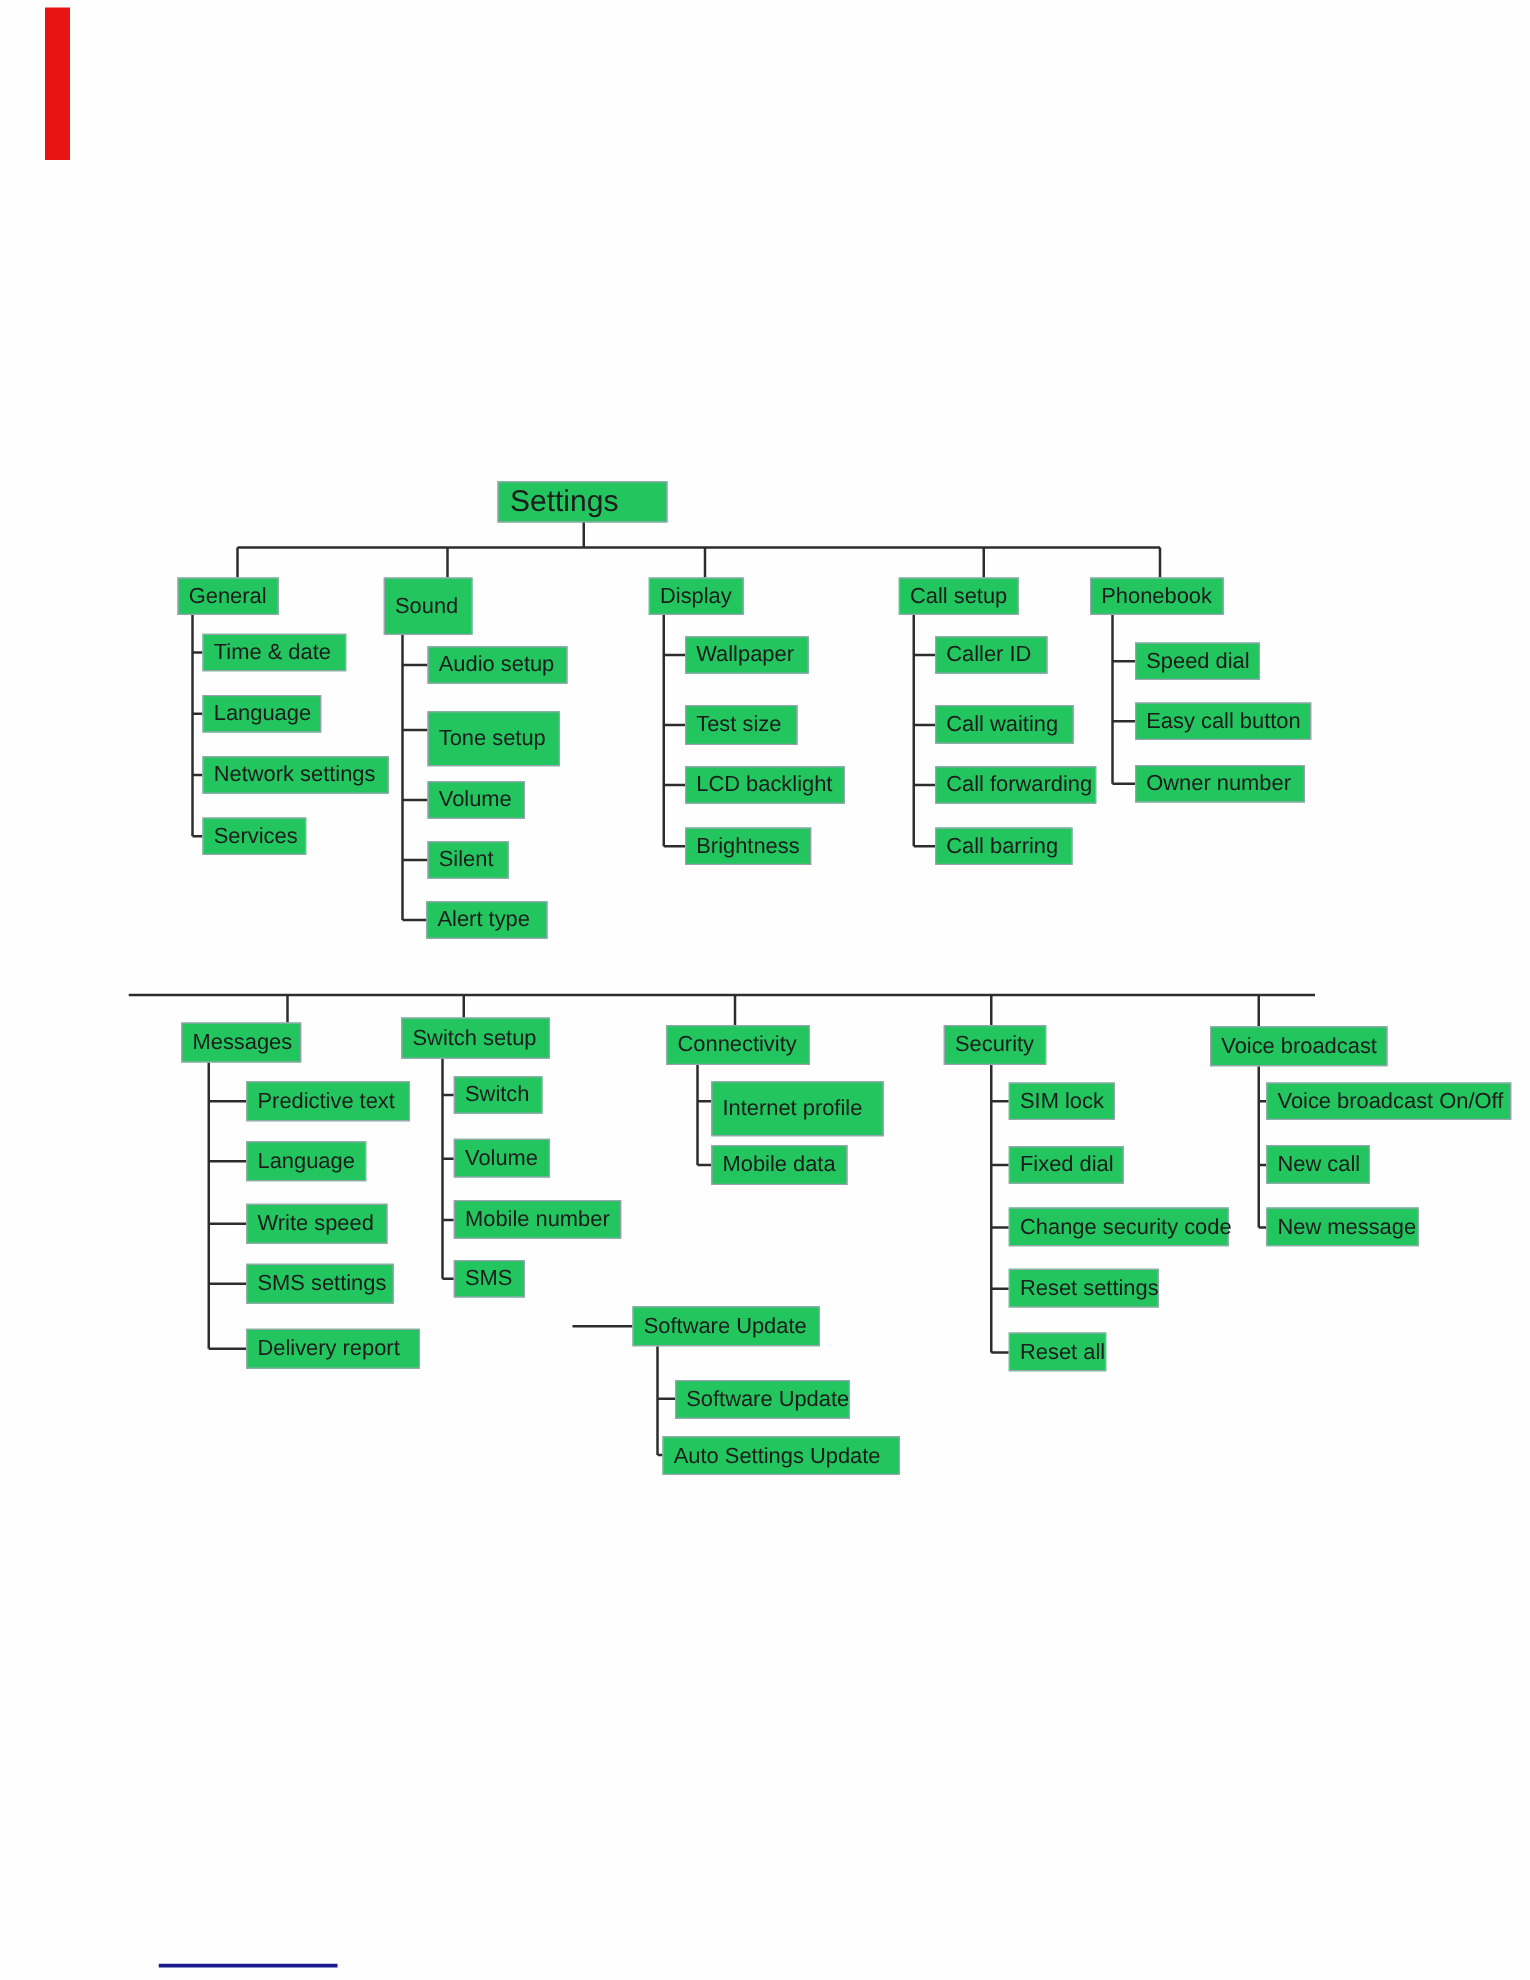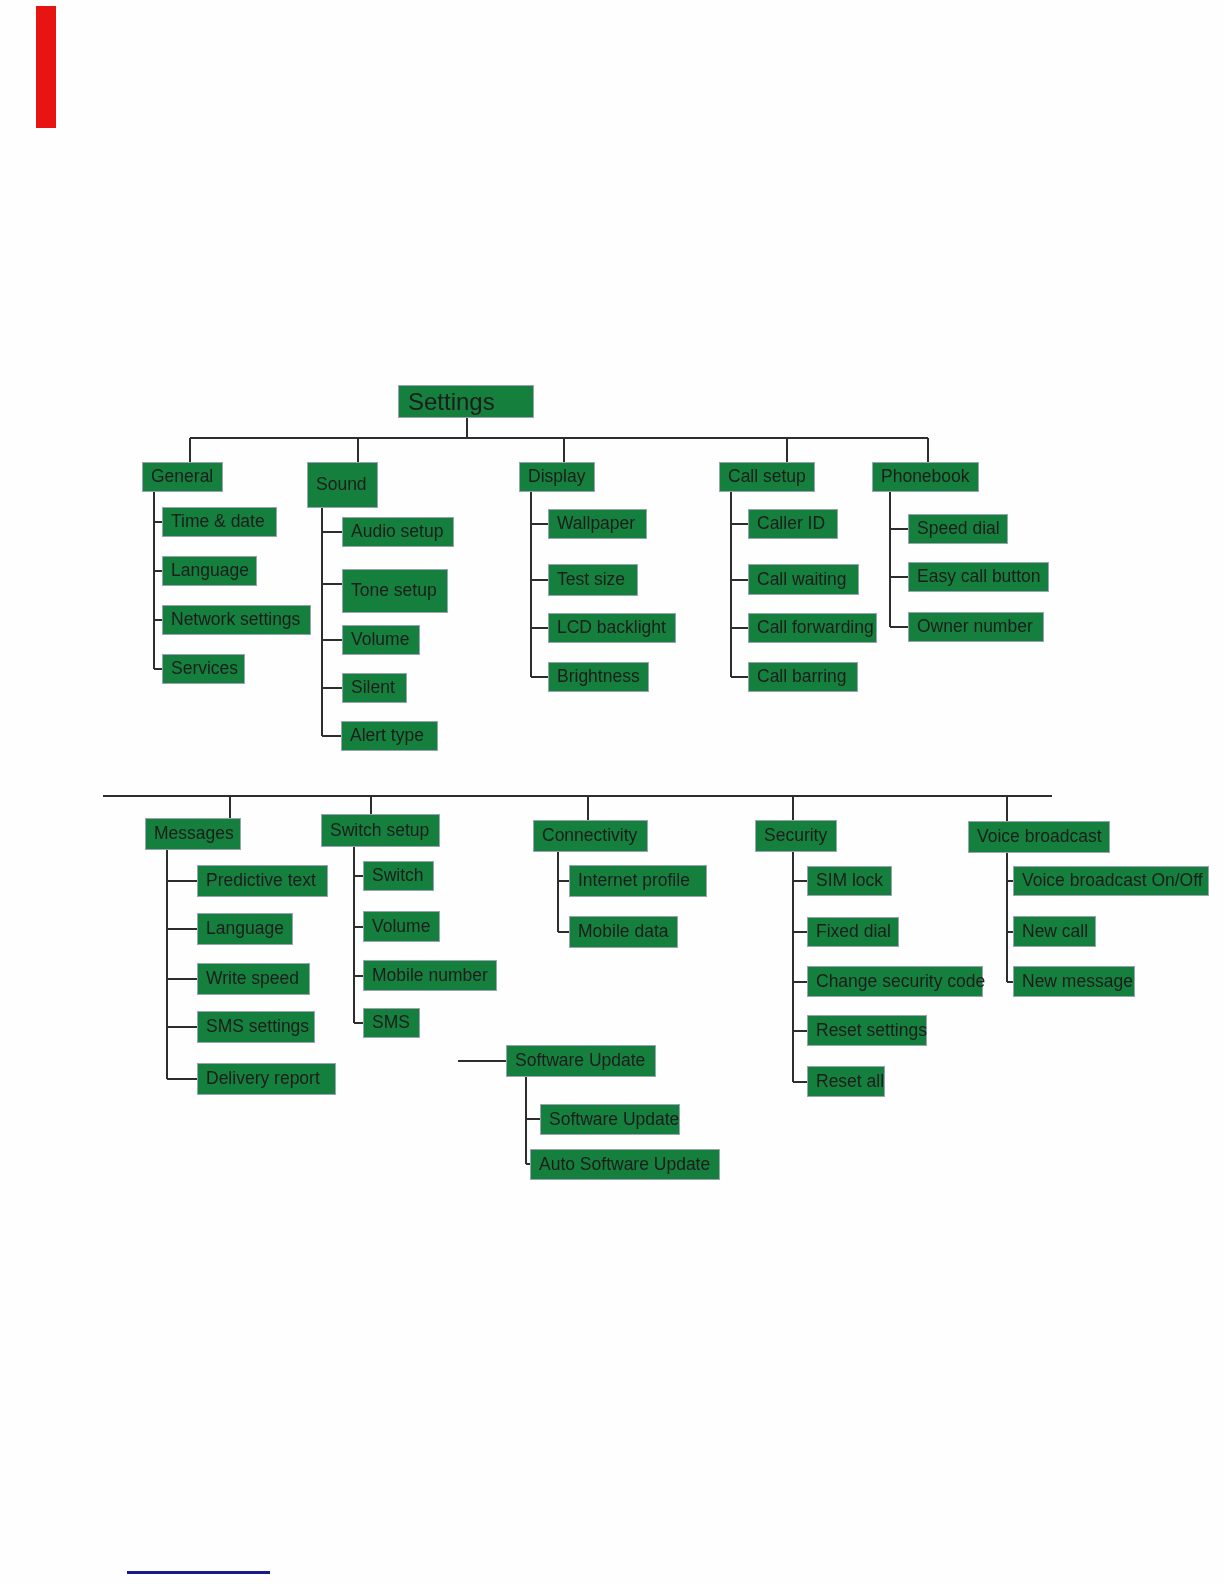--- a/index.html
+++ b/index.html
@@ -7,21 +7,21 @@
     position:relative;
     width:1224px;height:1584px;
     background:#fefefe;
     font-family:"Liberation Sans","DejaVu Sans",sans-serif;
     overflow:hidden;
   }
   #wires{position:absolute;left:0;top:0;width:1224px;height:1584px;}
   .box{
     position:absolute;
     box-sizing:border-box;
-    background:#15803d;
+    background:#22c55e;
     border:1.5px solid #9aa4b0;
     color:#1c1c1c;
     font-size:17.5px;
     line-height:1;
     display:flex;
     align-items:center;
     padding-left:8px;
     white-space:nowrap;
     text-align:center;
   }
@@ -169,32 +169,32 @@
   <div class="box" style="left:197px;top:913px;width:96px;height:32px">Language</div>
   <div class="box" style="left:197px;top:963px;width:113px;height:32px">Write speed</div>
   <div class="box" style="left:197px;top:1011px;width:118px;height:32px">SMS settings</div>
   <div class="box" style="left:197px;top:1063px;width:139px;height:32px">Delivery report</div>
 
   <div class="box" style="left:363px;top:861px;width:71px;height:30px">Switch</div>
   <div class="box" style="left:363px;top:911px;width:77px;height:31px">Volume</div>
   <div class="box" style="left:363px;top:960px;width:134px;height:31px">Mobile number</div>
   <div class="box" style="left:363px;top:1008px;width:57px;height:30px">SMS</div>
 
-  <div class="box" style="left:569px;top:865px;width:138px;height:32px">Internet profile</div>
+  <div class="box" style="left:569px;top:865px;width:138px;height:44px">Internet profile</div>
   <div class="box" style="left:569px;top:916px;width:109px;height:32px">Mobile data</div>
 
   <div class="box" style="left:807px;top:866px;width:85px;height:30px">SIM lock</div>
   <div class="box" style="left:807px;top:917px;width:92px;height:30px">Fixed dial</div>
   <div class="box" style="left:807px;top:966px;width:176px;height:31px">Change security code</div>
   <div class="box" style="left:807px;top:1015px;width:120px;height:31px">Reset settings</div>
   <div class="box" style="left:807px;top:1066px;width:78px;height:31px">Reset all</div>
 
   <div class="box" style="left:1013px;top:866px;width:196px;height:30px">Voice broadcast On/Off</div>
   <div class="box" style="left:1013px;top:916px;width:83px;height:31px">New call</div>
   <div class="box" style="left:1013px;top:966px;width:122px;height:31px">New message</div>
 
   <div class="box" style="left:506px;top:1045px;width:150px;height:32px">Software Update</div>
   <div class="box" style="left:540px;top:1104px;width:140px;height:31px">Software Update</div>
-  <div class="box" style="left:530px;top:1149px;width:190px;height:31px">Auto Software Update</div>
+  <div class="box" style="left:530px;top:1149px;width:190px;height:31px">Auto Settings Update</div>
 
   <div class="footer-line"></div>
 
 </div>
 
 </body></html>

